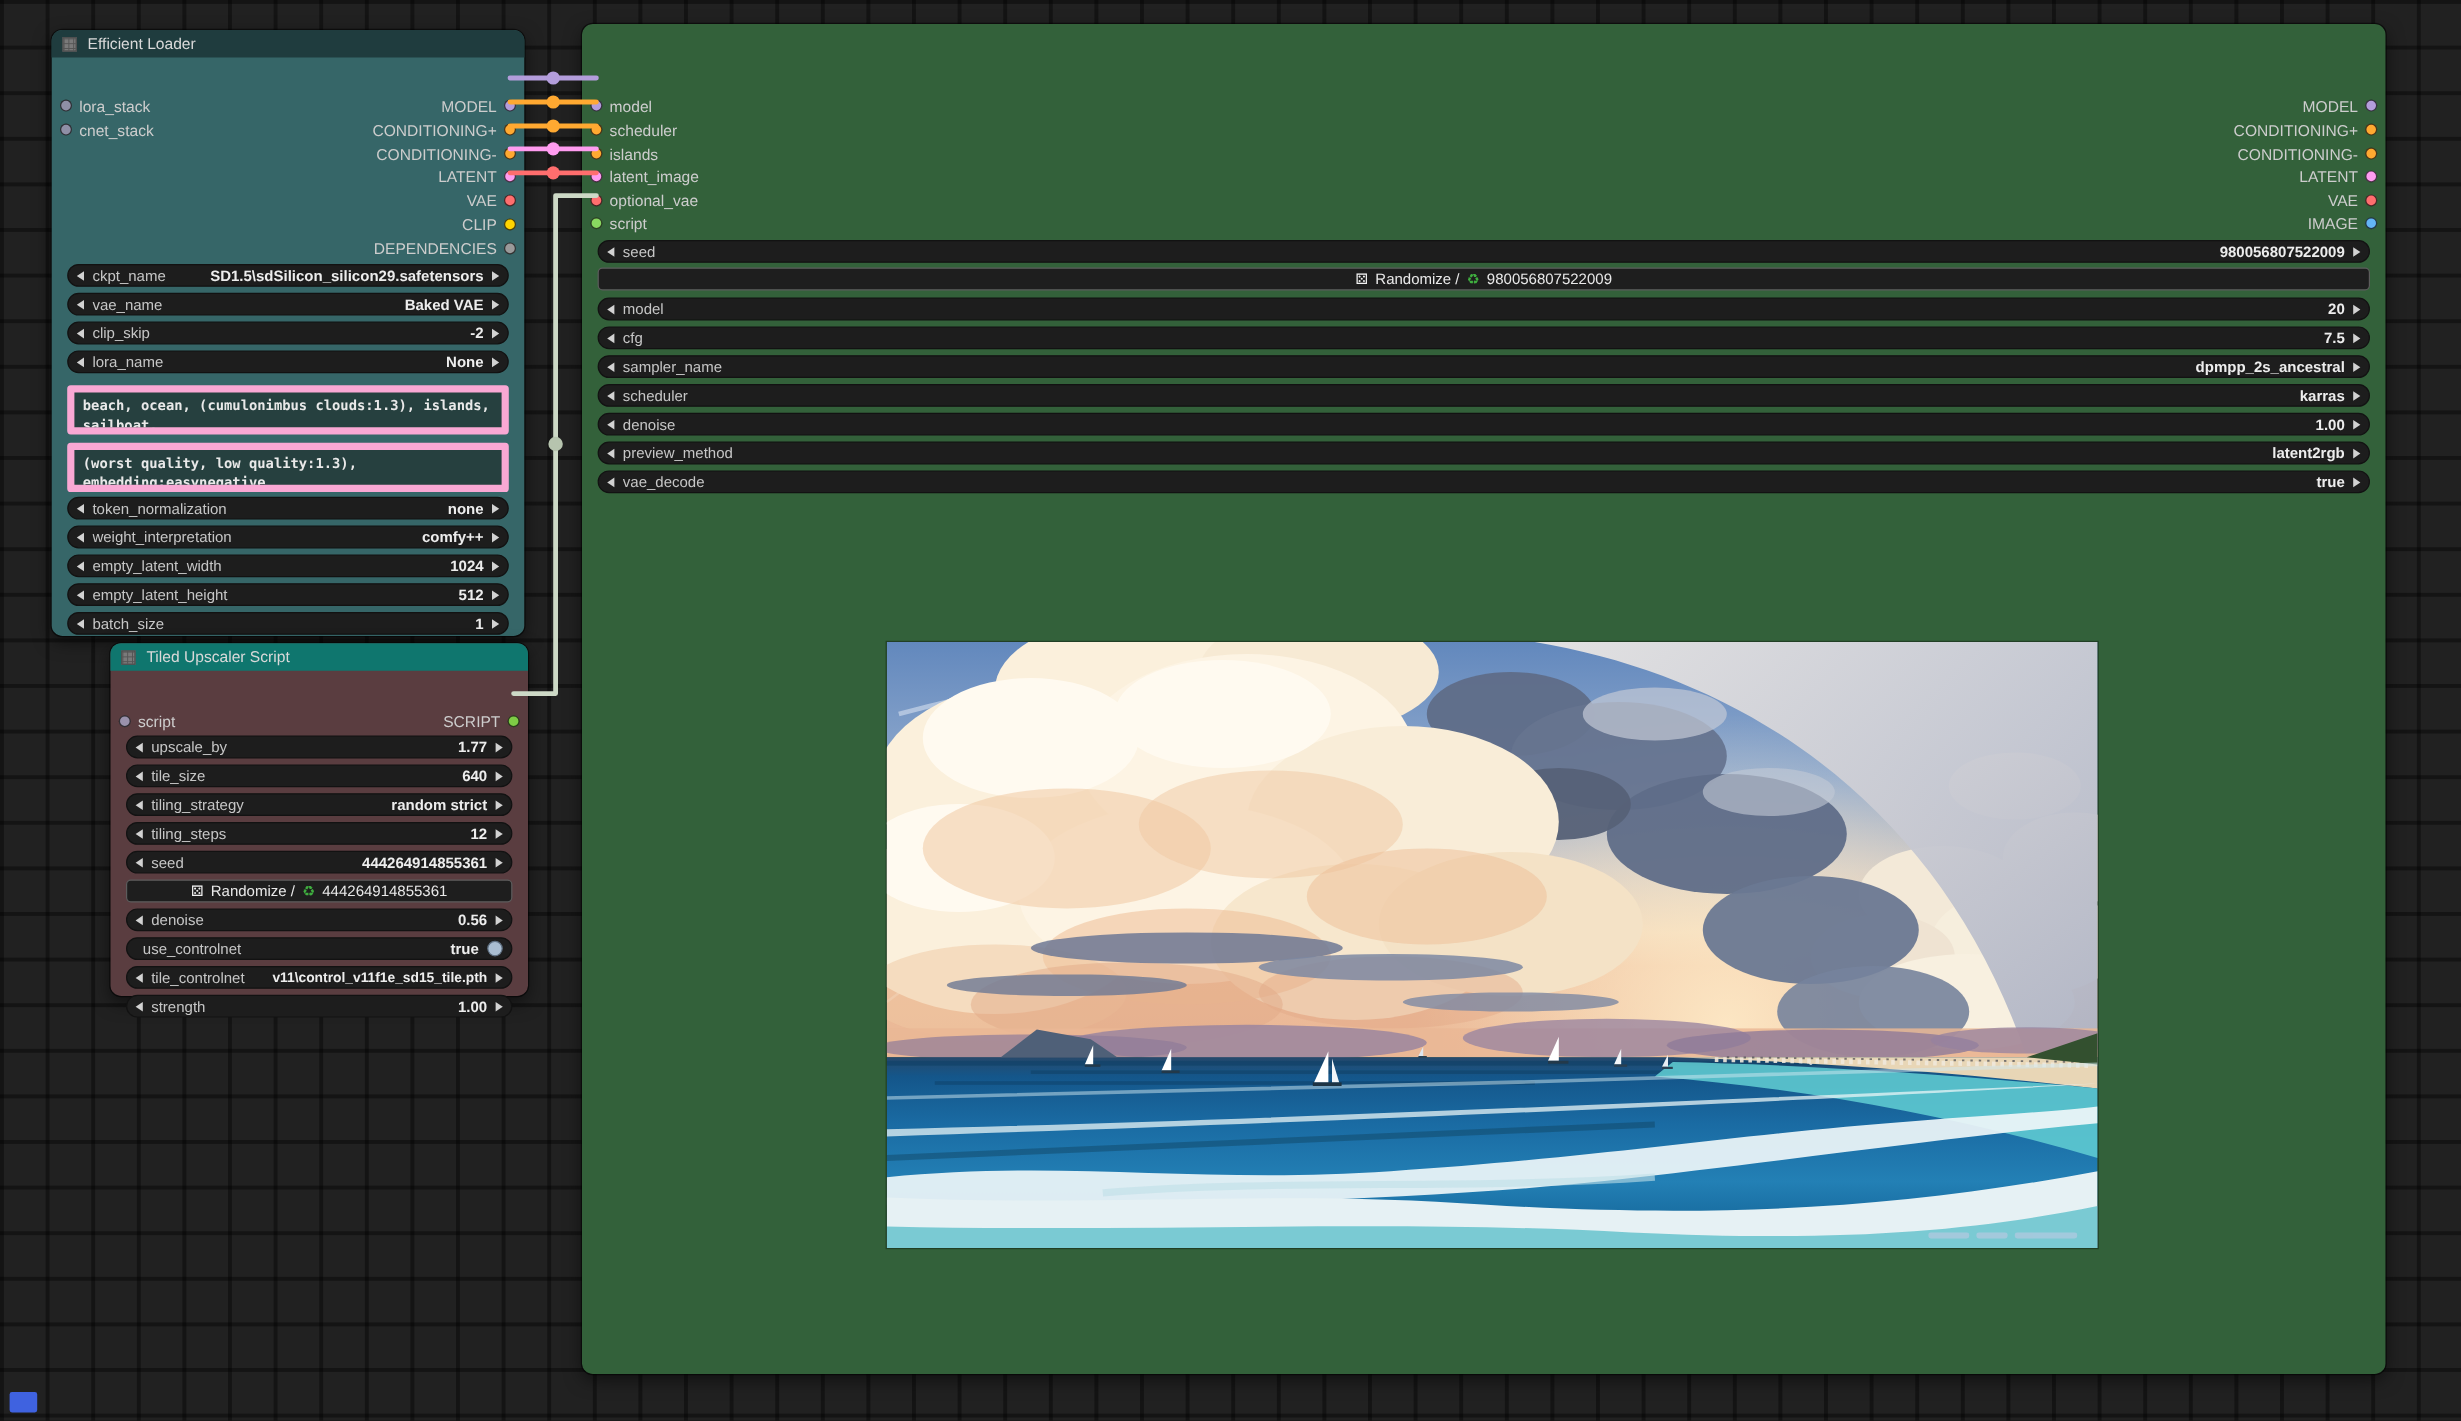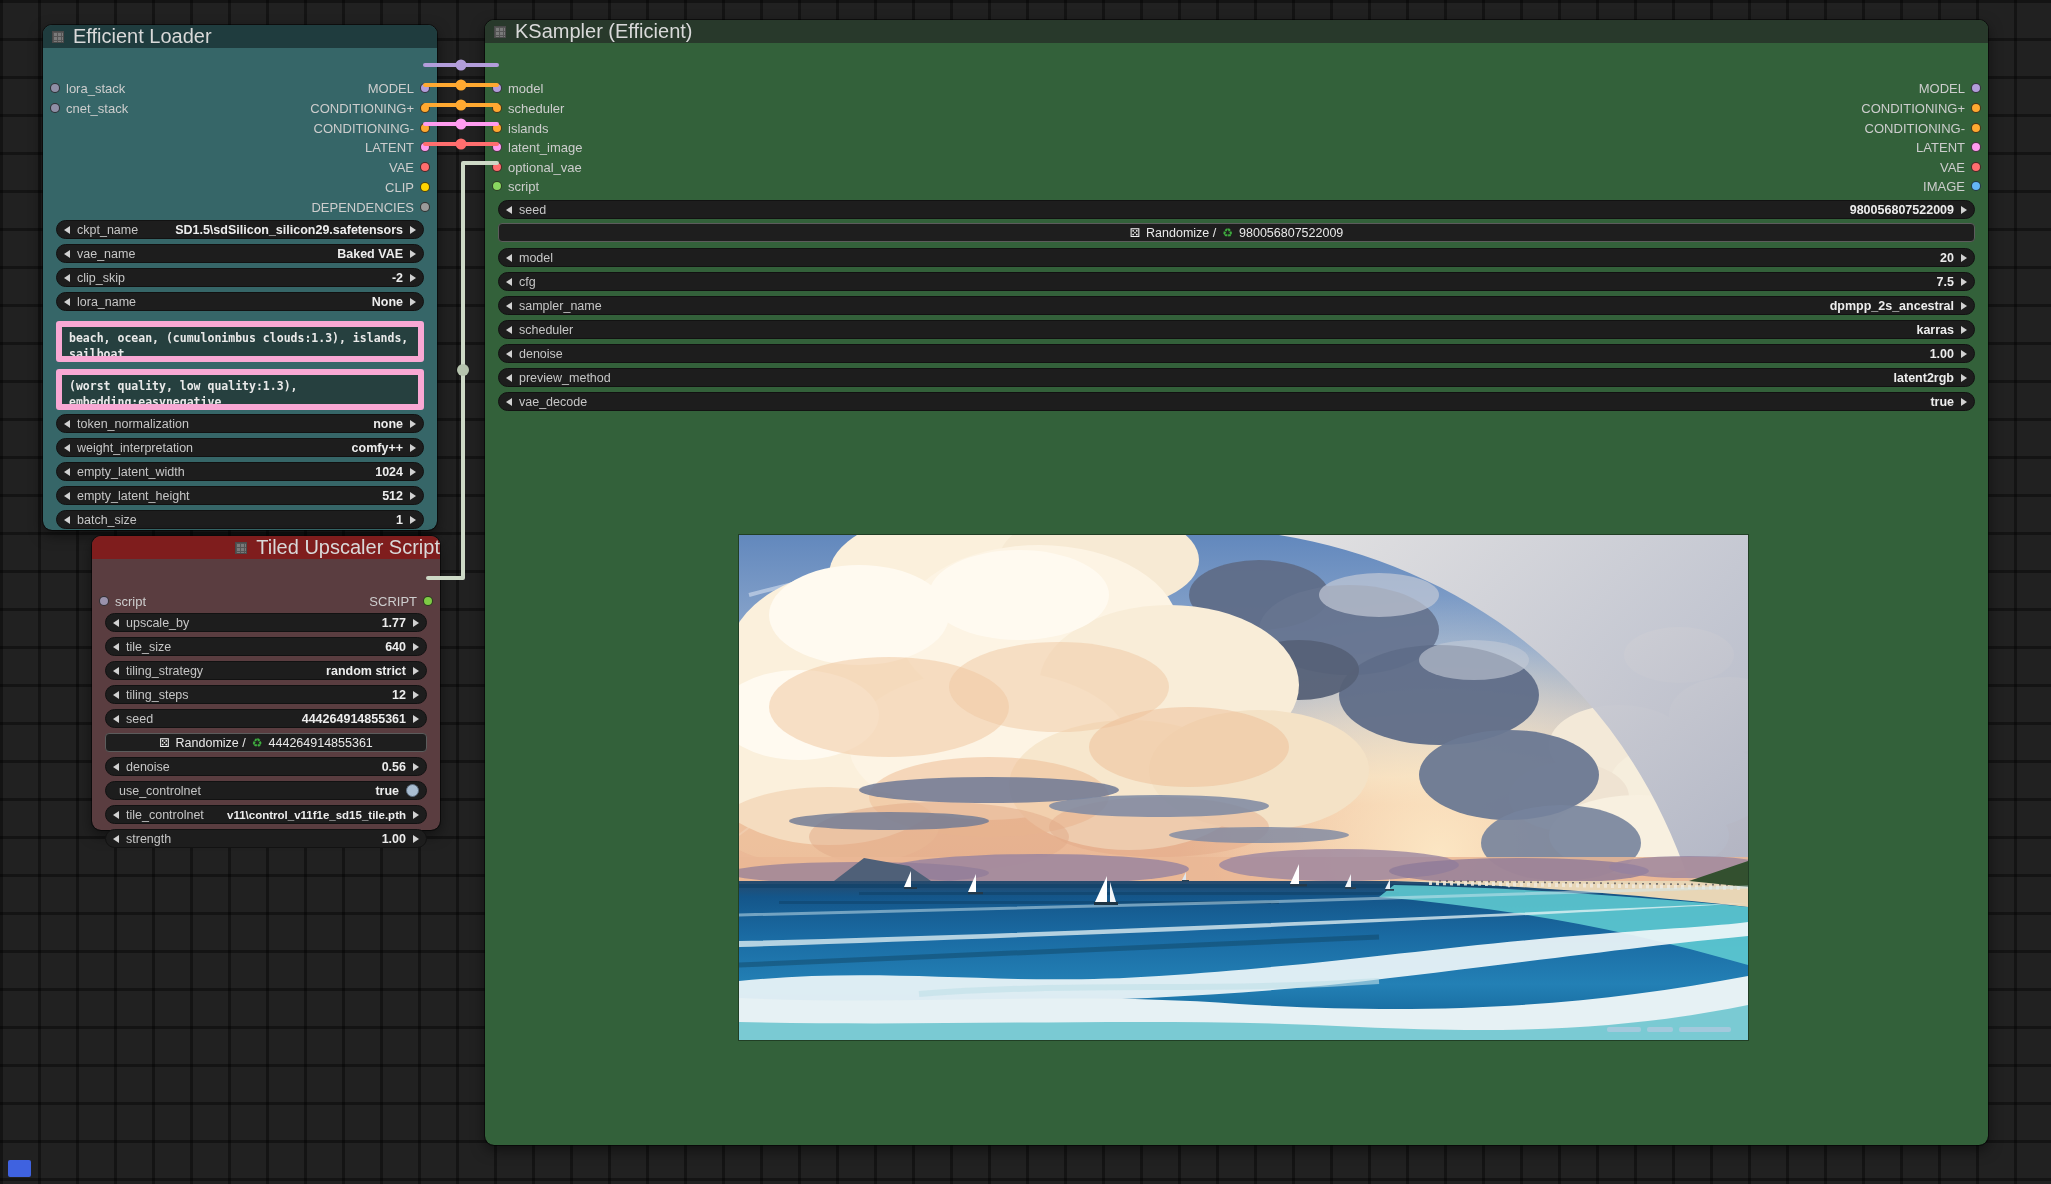--- a/index.html
+++ b/index.html
@@ -7,32 +7,32 @@
     position:relative;width:2051px;height:1184px;overflow:hidden;
     background-color:#212121;
     background-image:
       linear-gradient(rgba(0,0,0,.38) 3px, transparent 3px),
       linear-gradient(90deg, rgba(0,0,0,.38) 3px, transparent 3px);
     background-size:38px 38px;
     font-family:"Liberation Sans", sans-serif;
   }
   .node{position:absolute;border-radius:9px;box-shadow:0 5px 14px rgba(0,0,0,.5);outline:1px solid rgba(0,0,0,.55);}
   .nheader{position:absolute;left:0;right:0;top:0;height:23px;border-radius:9px 9px 0 0;
-    display:flex;align-items:center;gap:9px;padding-left:9px;color:#d9d9d9;font-size:20px;}
+    display:flex;align-items:center;gap:9px;padding-left:9px;color:#d9d9d9;font-size:13px;}
   .nbody{position:absolute;left:0;right:0;top:23px;bottom:0;border-radius:0 0 9px 9px;}
   .collapse{width:12px;height:12px;flex:none;background:#7a7a7a;
     background-image:linear-gradient(#555 1px, transparent 1px),linear-gradient(90deg,#555 1px, transparent 1px);
     background-size:4px 4px;border:1px solid #4a4a4a;box-sizing:border-box;}
   
   .el{left:43px;top:25px;width:394px;height:505px;background:#366668;}
   .el .nheader{background:#1f3c3e;}
   .ks{left:485px;top:20px;width:1503px;height:1125px;background:#33613a;}
   .ks .nheader{background:#28392b;}
   .tu{left:92px;top:536px;width:348px;height:294px;background:#5a3d40;}
-  .tu .nheader{background:#7f1d1d;justify-content:flex-end;}
+  .tu .nheader{background:#0f766e;}
   
   .port{position:absolute;height:16px;display:flex;align-items:center;gap:6px;font-size:13px;color:#cdcdcd;white-space:nowrap;}
   .port.in{left:7px;}
   .port.out{right:7px;}
   .pdot{width:10px;height:10px;border-radius:50%;border:1px solid rgba(15,15,15,.75);box-sizing:border-box;flex:none;}
   
   .w{position:absolute;left:13px;right:13px;height:19px;background:#1d1d1d;border:1px solid #121212;
      border-radius:10px;display:flex;align-items:center;gap:7px;padding:0 7px;box-sizing:border-box;
      font-size:12.5px;color:#c6c6c6;}
   .w .lab{flex:1;min-width:0;overflow:hidden;white-space:nowrap;}
@@ -155,24 +155,20 @@
       <div class="w" style="top:462px">
         <span class="arrL"></span>
         <span class="lab">batch_size</span>
         <span class="val">1</span>
         <span class="arrR"></span>
       </div>
     </div>
   </div>
 
   <div class="node ks">
-    <div class="nheader">
-      <span class="collapse"></span>
-      <span>KSampler (Efficient)</span>
-    </div>
     <div class="nbody">
       <div class="port in" style="top:37px">
         <span class="pdot" style="background:#b39ddb"></span>
         <span>model</span>
       </div>
       <div class="port in" style="top:57px">
         <span class="pdot" style="background:#ffa931"></span>
         <span>scheduler</span>
       </div>
       <div class="port in" style="top:77px">

